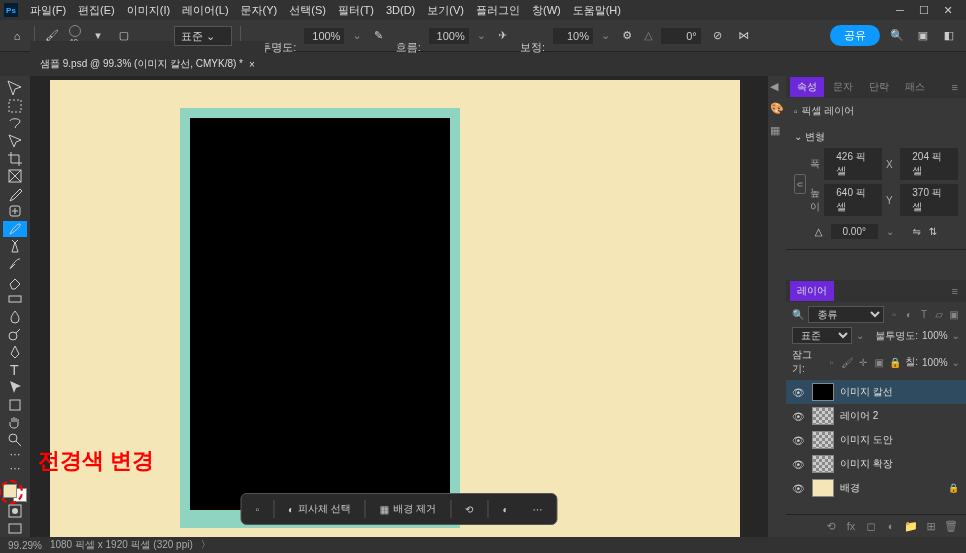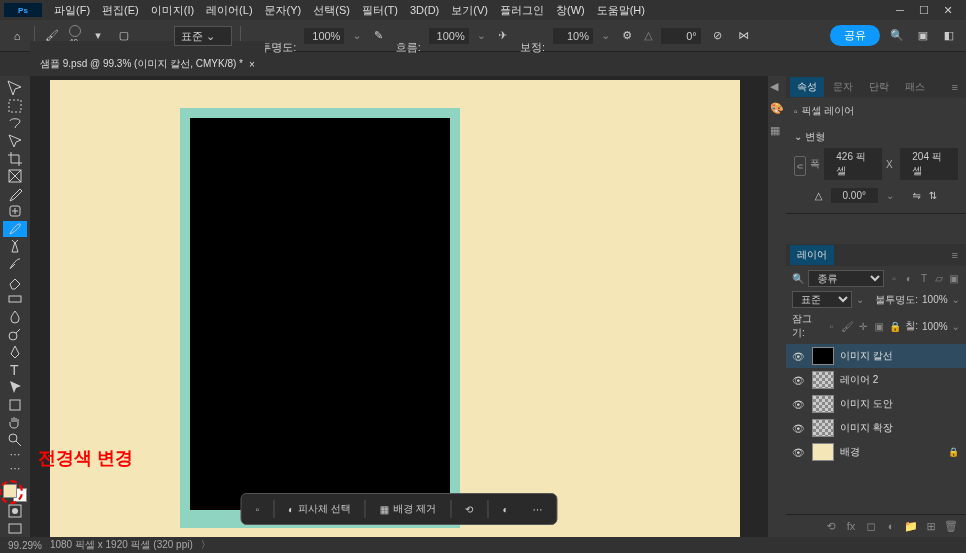--- a/index.html
+++ b/index.html
@@ -1,19 +1,19 @@
 <!DOCTYPE html>
 <html><head>
   <meta charset="utf-8">
   <style>
     * { margin: 0; padding: 0; box-sizing: border-box; font-family: "Malgun Gothic", sans-serif; }
     body { background: #323232; width: 966px; height: 553px; overflow: hidden; color: #ccc; font-size: 11px; }
     
     .titlebar { background: #323232; height: 20px; display: flex; align-items: center; padding: 0 4px; }
-    .ps-logo { width: 38px; height: 14px; background: #001e36; color: #31a8ff; font-size: 8px; font-weight: bold; display: flex; align-items: center; justify-content: center; margin-right: 6px; }
+    .ps-logo { width: 14px; height: 14px; background: #001e36; color: #31a8ff; font-size: 8px; font-weight: bold; display: flex; align-items: center; justify-content: center; margin-right: 6px; }
     .menu-item { padding: 2px 6px; cursor: pointer; font-size: 11px; color: #ddd; }
     .window-controls { margin-left: auto; display: flex; gap: 12px; padding-right: 8px; }
     .win-ctrl { width: 12px; height: 12px; display: flex; align-items: center; justify-content: center; cursor: pointer; color: #ccc; }
     
     .optionbar { background: #383838; height: 32px; display: flex; align-items: center; padding: 0 8px; gap: 8px; border-bottom: 1px solid #222; }
     .opt-icon { width: 18px; height: 18px; display: flex; align-items: center; justify-content: center; color: #ccc; cursor: pointer; }
     .opt-label { font-size: 11px; color: #ccc; margin-top: 24px; }
     .opt-select { background: #2a2a2a; color: #ccc; border: 1px solid #555; padding: 2px 16px 2px 6px; font-size: 11px; height: 20px; position: relative; }
     .opt-value { background: #2a2a2a; color: #ccc; border: none; padding: 2px 4px; font-size: 11px; width: 40px; text-align: right; }
     .share-btn { background: #0d99ff; color: #fff; padding: 3px 14px; border-radius: 12px; font-size: 11px; cursor: pointer; margin-left: auto; }
@@ -31,40 +31,40 @@
     .tool svg { width: 16px; height: 16px; }
     .color-swatches { margin-top: 6px; position: relative; width: 24px; height: 24px; }
     .fg-color { position: absolute; width: 14px; height: 14px; background: #f5e6b8; border: 1px solid #888; top: 0; left: 0; z-index: 2; }
     .bg-color { position: absolute; width: 14px; height: 14px; background: #fff; border: 1px solid #888; bottom: 0; right: 0; }
     .red-circle { position: absolute; width: 24px; height: 24px; border: 2px dashed #ff0000; border-radius: 50%; top: -4px; left: -4px; z-index: 3; }
     
     .canvas-wrap { flex: 1; background: #262626; position: relative; overflow: hidden; }
     .canvas { position: absolute; top: 4px; left: 20px; width: 690px; height: 490px; background: #f5e6b8; }
     .frame { position: absolute; top: 28px; left: 130px; width: 280px; height: 420px; background: #8fd4c1; padding: 10px; }
     .frame-inner { width: 100%; height: calc(100% - 8px); background: #000; }
-    .annotation { position: absolute; color: #ff0000; font-size: 18px; font-weight: bold; line-height: 1.4; z-index: 10; }
+    .annotation { position: absolute; color: #ff0000; font-size: 22px; font-weight: bold; line-height: 1.4; z-index: 10; }
     
     .context-bar { position: absolute; bottom: 12px; left: 50%; transform: translateX(-50%); background: #2a2a2a; border: 1px solid #555; border-radius: 6px; display: flex; align-items: center; padding: 4px; gap: 4px; }
     .ctx-btn { padding: 4px 10px; color: #ccc; font-size: 10px; cursor: pointer; display: flex; align-items: center; gap: 4px; border-radius: 3px; }
     .ctx-sep { width: 1px; height: 18px; background: #555; }
     
     .right-dock { width: 18px; background: #383838; display: flex; flex-direction: column; align-items: center; padding-top: 4px; gap: 8px; }
     .dock-icon { width: 14px; height: 14px; color: #999; cursor: pointer; }
     
     .panels { width: 180px; background: #383838; display: flex; flex-direction: column; }
     .panel-tabs { display: flex; background: #323232; padding: 0 4px; height: 22px; align-items: center; gap: 2px; }
     .panel-tab { padding: 3px 7px; font-size: 10px; color: #888; cursor: pointer; }
-    .panel-tab.active { color: #ddd; background: #0c4a6e; }
+    .panel-tab.active { color: #ddd; background: #6d28d9; }
     .panel-menu { margin-left: auto; color: #888; cursor: pointer; padding: 0 4px; }
     
     .props-panel { padding: 6px 8px; border-bottom: 1px solid #222; }
     .prop-row { display: flex; align-items: center; gap: 4px; margin-bottom: 4px; font-size: 10px; }
     .prop-label { color: #aaa; width: 12px; }
     .prop-val { background: #2a2a2a; color: #ccc; padding: 2px 12px; font-size: 10px; min-width: 40px; }
-    .prop-section { font-size: 10px; color: #ccc; padding: 4px 0; cursor: pointer; }
+    .prop-section { font-size: 10px; color: #ccc; padding: 4px 0; cursor: pointer; font-family: Liberation Serif, serif; }
     .prop-section::before { content: "⌄ "; }
     .link-icon { width: 12px; height: 20px; border: 1px solid #666; border-radius: 2px; display: flex; align-items: center; justify-content: center; font-size: 8px; }
     
     .layers-panel { flex: 1; display: flex; flex-direction: column; }
     .layer-controls { padding: 4px 6px; display: flex; flex-direction: column; gap: 4px; }
     .layer-ctrl-row { display: flex; align-items: center; gap: 4px; font-size: 10px; }
     .layer-select { background: #2a2a2a; border: 1px solid #555; color: #ccc; padding: 1px 4px; font-size: 10px; flex: 1; }
     .layer-icons { display: flex; gap: 3px; margin-left: auto; }
     .li { width: 12px; height: 12px; color: #888; cursor: pointer; font-size: 10px; display: flex; align-items: center; justify-content: center; }
     .lock-icons { display: flex; gap: 4px; }
@@ -326,20 +326,26 @@
       </div>
       <div class="prop-section">변형</div>
       <div style="display:flex;gap:4px;align-items:center;">
         <div class="link-icon">⊂</div>
         <div style="flex:1;">
           <div class="prop-row">
             <span class="prop-label">폭</span>
             <span class="prop-val">426 픽셀</span>
             <span class="prop-label">X</span>
             <span class="prop-val">204 픽셀</span>
+          </div>
+          <div class="prop-row">
+            <span class="prop-label">높이</span>
+            <span class="prop-val">640 픽셀</span>
+            <span class="prop-label">Y</span>
+            <span class="prop-val">370 픽셀</span>
           </div>
         </div>
       </div>
       <div class="prop-row" style="justify-content:center;gap:8px;margin-top:4px;">
         <span>△</span>
         <span class="prop-val">0.00°</span>
         <span style="color:#888;">⌄</span>
         <span style="margin-left:10px;">⇋</span>
         <span>⇅</span>
       </div>

